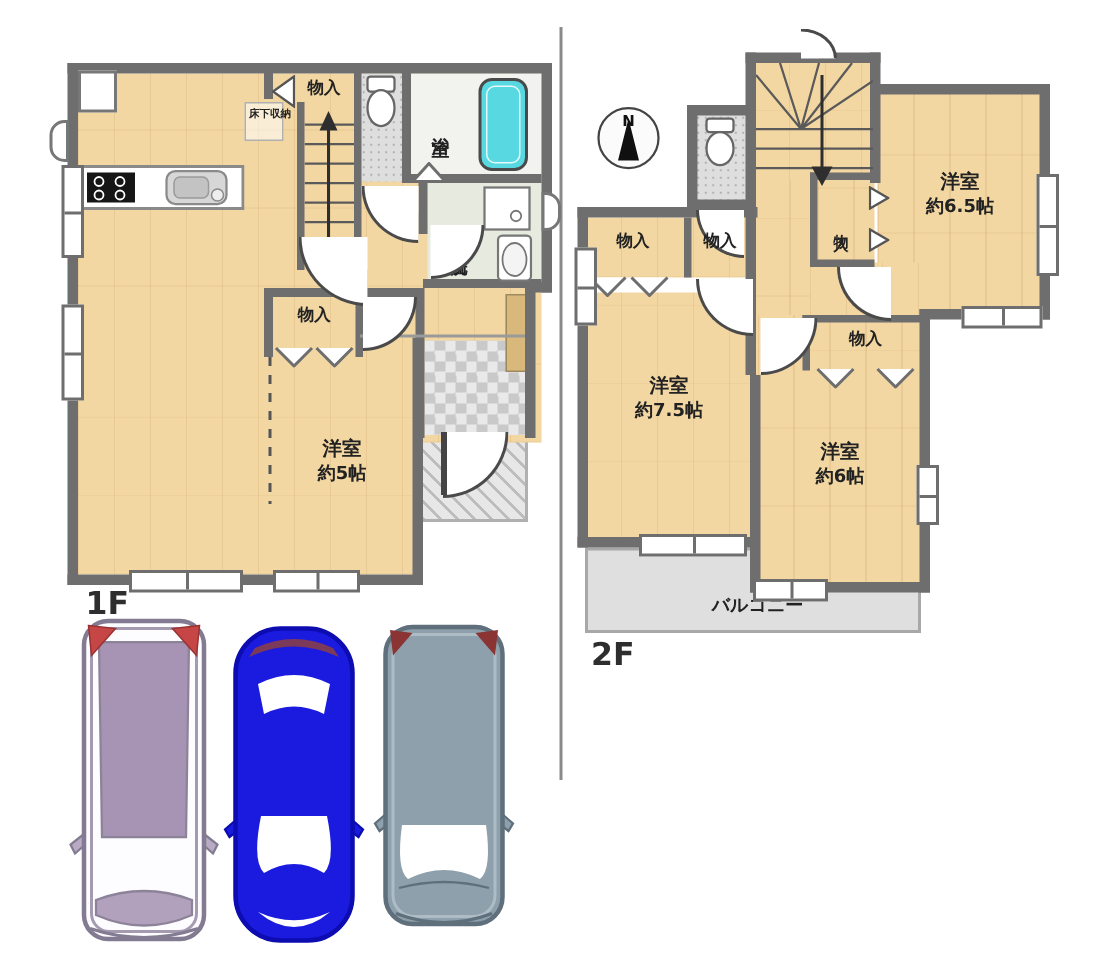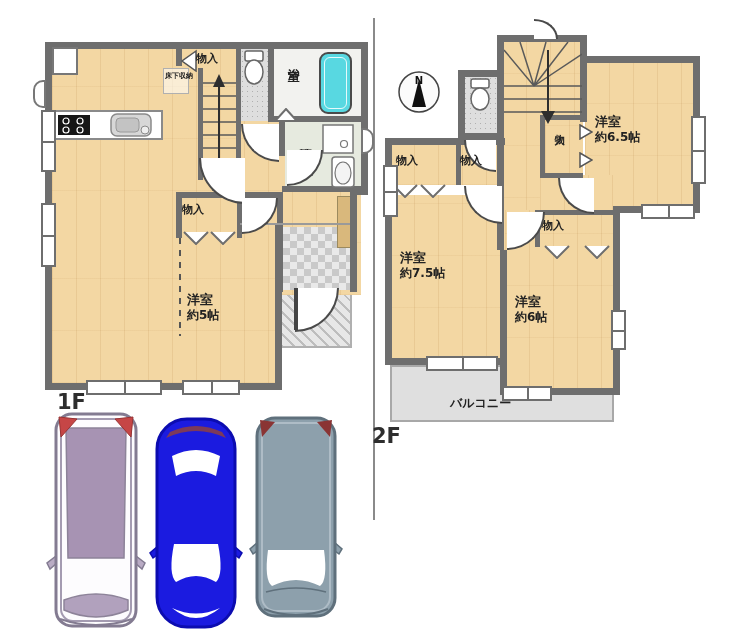--- a/index.html
+++ b/index.html
@@ -9,21 +9,21 @@
   .wl{position:absolute;background:#6e6e6e}
   .wood{background:
      repeating-linear-gradient(90deg,rgba(166,110,45,.13) 0 1px,rgba(0,0,0,0) 1px 24px),
      repeating-linear-gradient(0deg,rgba(166,110,45,.07) 0 1px,rgba(0,0,0,0) 1px 52px),
      #f3d7a3}
   .speck{background-image:radial-gradient(#b0b0b0 .8px,rgba(0,0,0,0) 1px);
          background-size:5px 5px;background-color:#dedede}
   .checker{background:repeating-conic-gradient(#c9c9c9 0% 25%,#e9e9e9 0% 50%);
            background-size:14px 14px}
   .hatch{background:repeating-linear-gradient(45deg,#bdbdbd 0 2px,#e7e7e7 2px 8px)}
-  .lbl{position:absolute;color:#222;font-weight:600;line-height:1.22}
+  .lbl{position:absolute;color:#222;text-align:center;font-weight:600;line-height:1.22}
   .vt{writing-mode:vertical-rl;text-orientation:upright;letter-spacing:2px}
   .win{position:absolute;background:#fff;border:2px solid #6e6e6e}
   .winh::after{content:"";position:absolute;left:50%;top:0;width:2px;height:100%;background:#6e6e6e}
   .winv::after{content:"";position:absolute;top:50%;left:0;height:2px;width:100%;background:#6e6e6e}
   .arc{position:absolute;background:#fff}
   .arc.br{border-right:2px solid #4a4a4a;border-bottom:2px solid #4a4a4a;border-radius:0 0 100% 0}
   .arc.bl{border-left:2px solid #4a4a4a;border-bottom:2px solid #4a4a4a;border-radius:0 0 0 100%}
   .arc.tr{border-top:2px solid #4a4a4a;border-right:2px solid #4a4a4a;border-radius:0 100% 0 0}
   .tag{position:absolute;font-weight:bold;font-size:21px;color:#2e2e2e}
   .dash{background:repeating-linear-gradient(180deg,#555 0 6px,rgba(0,0,0,0) 6px 12px)}
@@ -249,21 +249,21 @@
     <span style="display:block;font-size:12px">約6帖</span>
   </div>
 
   <div class="win winv" style="left:383px;top:165px;width:11px;height:48px"></div>
   <div class="win winv" style="left:691px;top:116px;width:11px;height:64px"></div>
   <div class="win winh" style="left:641px;top:204px;width:50px;height:11px"></div>
   <div class="win winh" style="left:426px;top:356px;width:68px;height:11px"></div>
   <div class="win winh" style="left:502px;top:386px;width:46px;height:11px"></div>
   <div class="win winv" style="left:611px;top:310px;width:11px;height:36px"></div>
 
-  <div class="tag" style="left:372px;top:424px">2F</div>
+  <div class="tag" style="left:394px;top:424px">2F</div>
 
   <svg class="a" style="left:44px;top:410px" width="104" height="222" viewBox="0 0 104 222">
     <path d="M12 146 L3 153 L6 159 L14 152 Z" fill="#b9abc4" stroke="#837b91" stroke-width="1.5"></path>
     <path d="M92 146 L101 153 L98 159 L90 152 Z" fill="#b9abc4" stroke="#837b91" stroke-width="1.5"></path>
     <rect x="12" y="4" width="80" height="212" rx="16" fill="#fdfcfe" stroke="#837b91" stroke-width="3"></rect>
     <rect x="17" y="9" width="70" height="202" rx="12" fill="none" stroke="#a49bb1" stroke-width="2"></rect>
     <path d="M22 18 L82 18 L80 148 L24 148 Z" fill="#a793b3" stroke="#8d8399" stroke-width="1.5"></path>
     <path d="M15 7 L33 9 L17 27 Z" fill="#c64646" stroke="#933" stroke-width="1"></path>
     <path d="M89 7 L71 9 L87 27 Z" fill="#c64646" stroke="#933" stroke-width="1"></path>
     <path d="M20 190 Q52 178 84 190 L84 200 Q52 214 20 200 Z" fill="#b1a1bd" stroke="#8d8399" stroke-width="1.5"></path>

